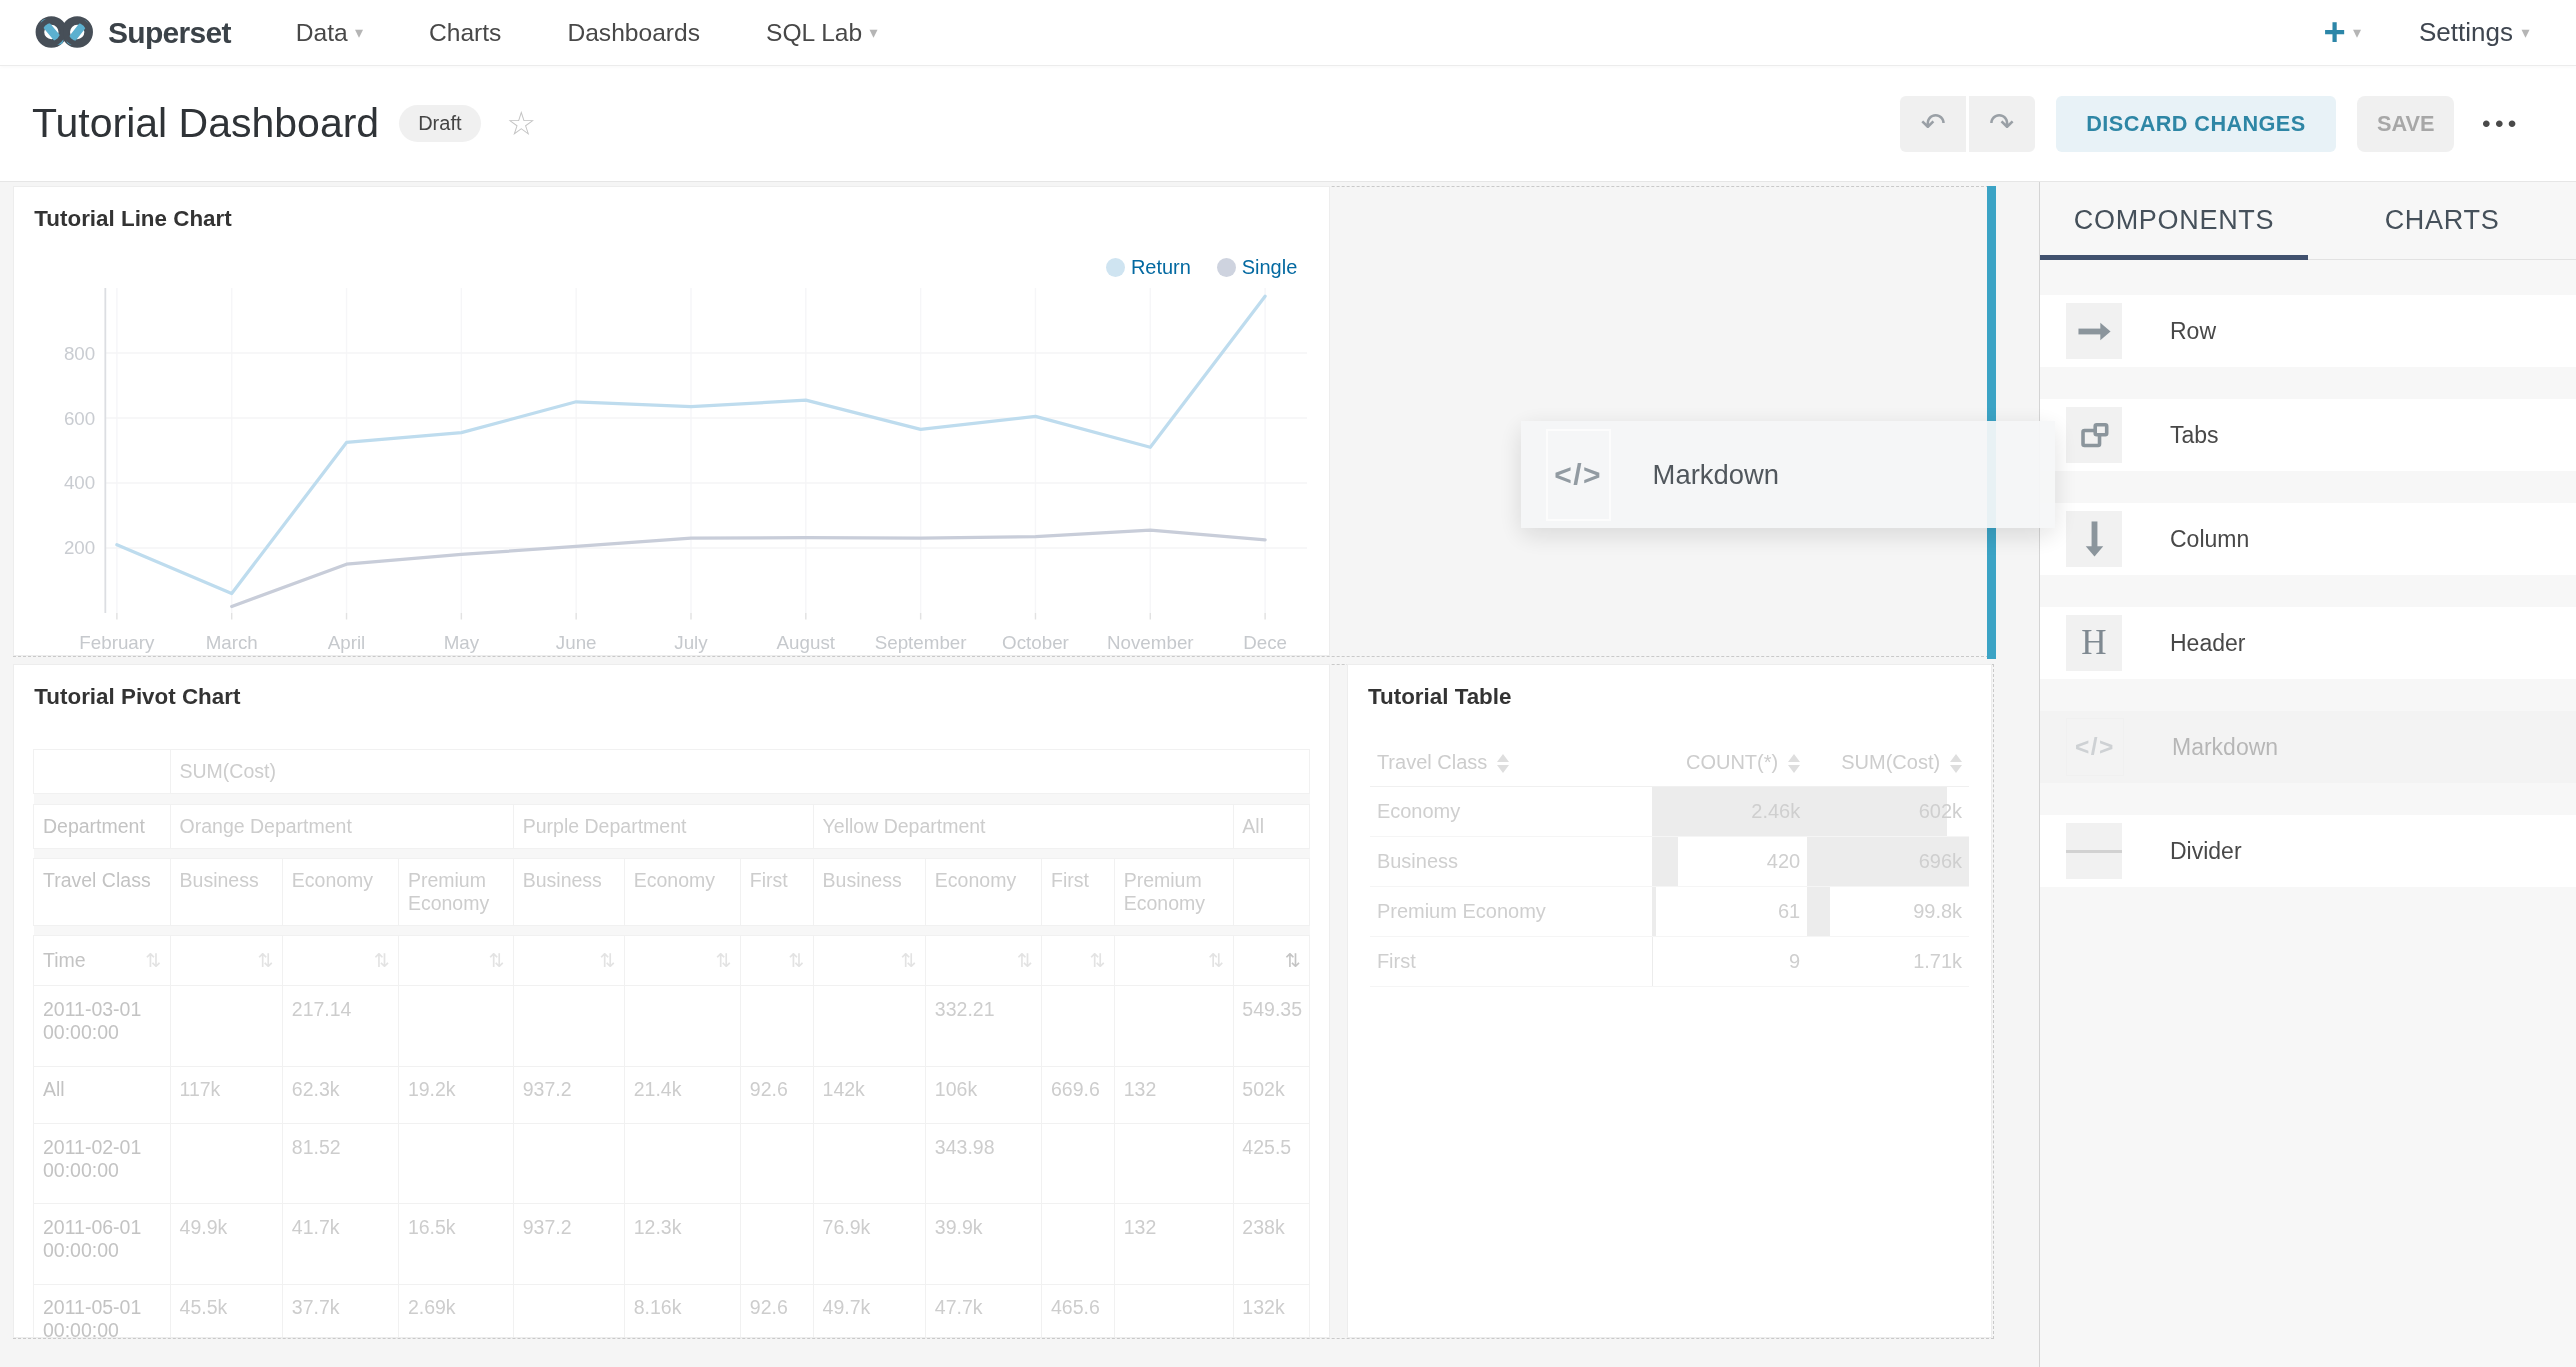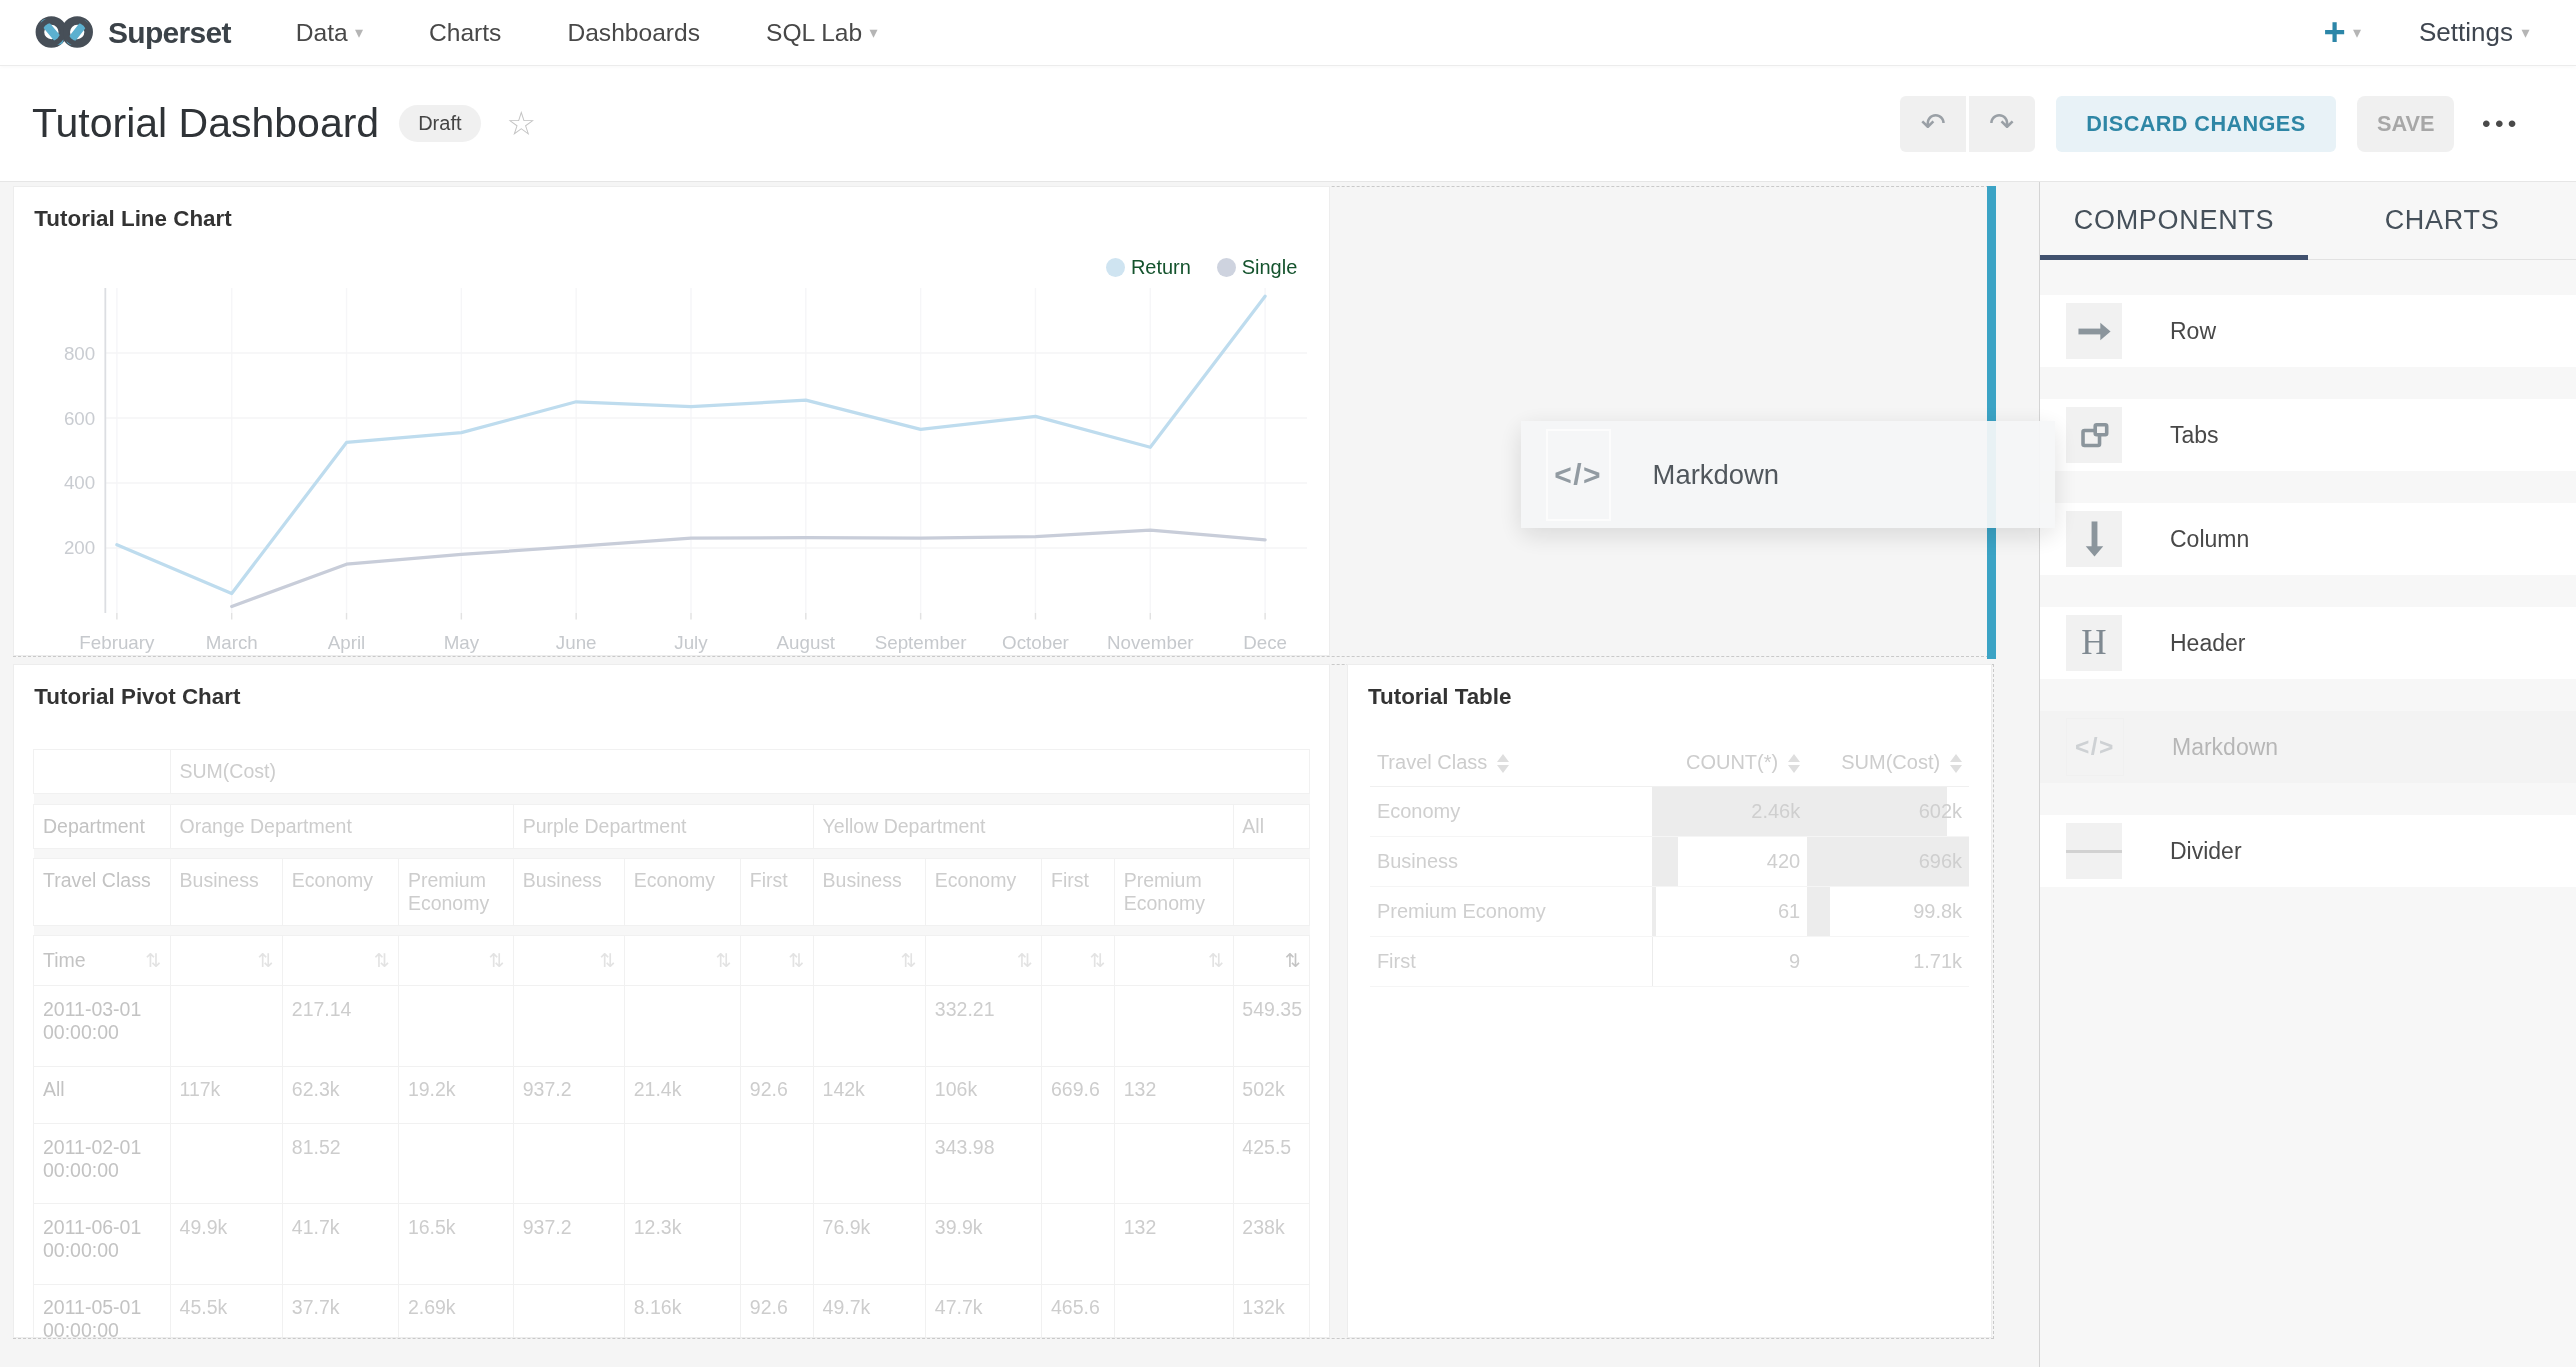--- a/index.html
+++ b/index.html
@@ -40,21 +40,21 @@
   .card{position:absolute;background:#fff;border:0.7px solid #ededed;box-sizing:border-box;overflow:hidden;}
   .line-card{left:-0.7px;top:-0.7px;width:1317px;height:470px;}
   .pivot-card{left:-0.7px;top:-0.7px;width:1317px;height:674px;}
   .table-card{left:1333px;top:-0.7px;width:645px;height:674px;}
   .card h2{margin:0;padding:19px 0 0 20px;font-size:22.4px;font-weight:600;color:#333;}
 
   .indicator{position:absolute;left:1987px;top:3.6px;width:9.4px;height:473px;background:#3ba3c5;z-index:40;}
 
   
   .legend{position:absolute;top:69px;right:32px;display:flex;gap:26px;}
-  .legend-item{display:flex;align-items:center;gap:5.8px;font-size:20px;color:#14532d;}
+  .legend-item{display:flex;align-items:center;gap:5.8px;font-size:20px;color:#0369a1;}
   .legend-dot{width:19px;height:19px;border-radius:50%;display:inline-block;}
   #linechart{position:absolute;left:21.7px;top:101px;}
 
   
   .pivot-wrap{padding:39px 19px 0 19px;}
   table.pivot{width:100%;border-collapse:collapse;table-layout:fixed;font-size:19.5px;color:#cdcdcd;}
   table.pivot td{border:0.7px solid #f1f1f1;padding:10px 8.7px;vertical-align:top;text-align:left;overflow:hidden;}
   table.pivot tr.sp td{border:none;background:#f7f7f7;padding:0;height:9.4px;}
   table.pivot td.lab{color:#c3c3c3;}
   table.pivot tr.time td{padding:13px 8.7px;}

